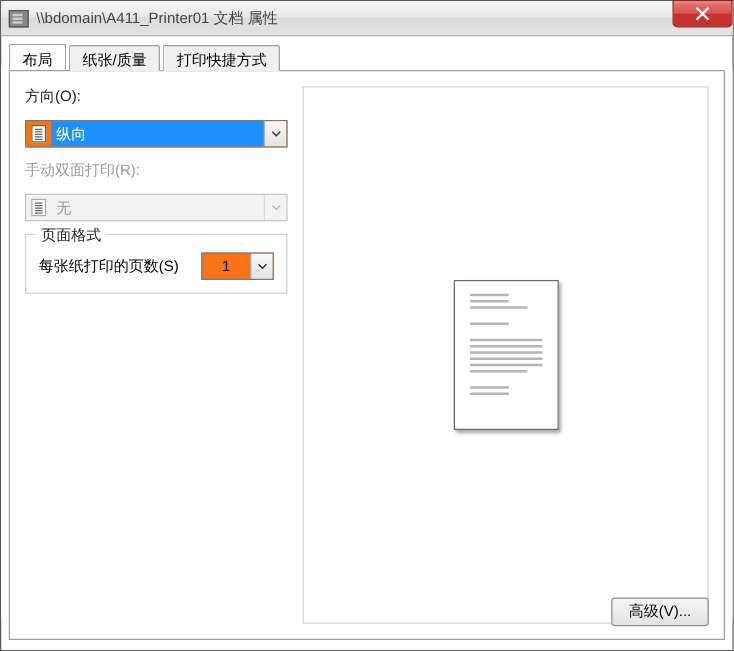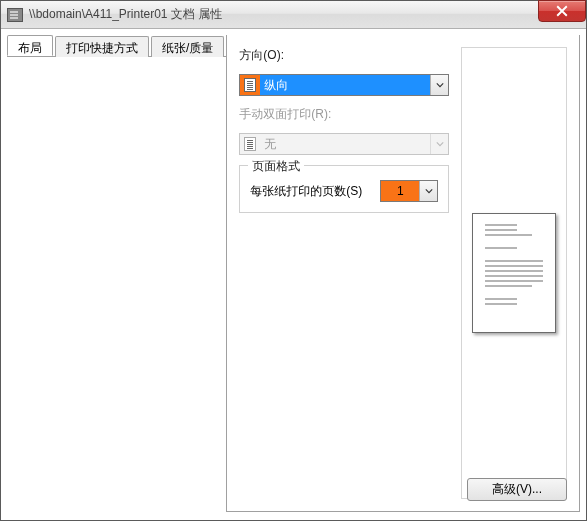--- a/index.html
+++ b/index.html
@@ -7,21 +7,21 @@
 
 .window { width: 587px; height: 521px; background: #fff; border: 1px solid #5a5a5a; display: flex; flex-direction: column; }
 
 .titlebar { height: 28px; background: linear-gradient(to bottom, #f7f7f7 0%, #e8e8e8 45%, #dcdcdc 50%, #e3e3e3 100%); display: flex; align-items: center; position: relative; border-bottom: 1px solid #b0b0b0; }
 .titlebar .appicon { width: 16px; height: 14px; margin-left: 6px; background: #888; border: 1px solid #555; position: relative; }
 .titlebar .appicon::after { content:""; position:absolute; left:2px; top:2px; width:8px; height:2px; background:#ccc; box-shadow: 0 3px 0 #ccc, 0 6px 0 #ccc; }
 .titlebar .title { margin-left: 6px; color: #444; text-align: right; }
 .titlebar .close { position: absolute; right: 0; top: -1px; width: 48px; height: 22px; background: linear-gradient(to bottom, #e67a72 0%, #d9534f 48%, #c9302c 52%, #c23430 100%); border: 1px solid #8a2320; border-bottom-left-radius: 4px; border-bottom-right-radius: 4px; display:flex; align-items:center; justify-content:center; box-shadow: inset 0 1px 0 rgba(255,255,255,0.3); }
 .titlebar .close svg { width: 12px; height: 12px; }
 
-.client { flex:1; background:#fff; padding: 6px 6px 8px 6px; display:flex; flex-direction:row;border-radius:27px; }
+.client { flex:1; background:#fff; padding: 6px 6px 8px 6px; display:flex; flex-direction:column;border-radius:27px; }
 
 .tabs { display:flex; border-bottom: 1px solid #a0a0a0; height: 22px; }
 .tab { padding: 3px 10px 0 10px; border: 1px solid #a0a0a0; border-bottom: none; margin-right: 2px; background: #f0f0f0; position:relative; top:1px; border-top-left-radius:2px; border-top-right-radius:2px; cursor:default; }
 .tab.active { background:#fff; border-bottom: 1px solid #fff; top:0; padding-top:4px; }
 
 .tabpanel { border: 1px solid #a0a0a0; border-top:none; flex:1; padding: 12px; position:relative; display:flex; gap:12px; }
 
 .left { width: 210px; display:flex; flex-direction:column; gap:10px; }
 .label { color:#222; }
 .label.disabled { color:#9a9a9a; }
@@ -48,21 +48,21 @@
 .combo.small .combo-text { justify-content:center; }
 
 .right { flex:1; border:1px solid #d5d5d5; display:flex; align-items:center; justify-content:center; }
 .page-preview { width:84px; height:120px; background:#fff; border:1px solid #6b6b6b; box-shadow:2px 2px 3px rgba(0,0,0,0.35); padding:10px 12px; position:relative; }
 .page-preview .pline { height:2px; background:#b5b5b5; margin-bottom:3px; }
 .page-preview .gap { height:8px; }
 .page-preview .short { width:55%; }
 .page-preview .med { width:80%; }
 
 .adv-row { position:absolute; right:12px; bottom:10px; }
-.btn { min-width:74px; height:23px; padding:0 24px; background:linear-gradient(#f6f6f6,#e3e3e3); border:1px solid #8d8d8d; border-radius:3px; cursor:default; display:inline-flex; align-items:center; justify-content:center; }
+.btn { min-width:74px; height:23px; padding:0 13px; background:linear-gradient(#f6f6f6,#e3e3e3); border:1px solid #8d8d8d; border-radius:3px; cursor:default; display:inline-flex; align-items:center; justify-content:center; }
 
 .footer { height:34px; display:flex; justify-content:flex-end; align-items:center; gap:8px; padding:0 10px; border-top:1px solid #dcdcdc; background:#f0f0f0; }
 .footer .btn.default { border-color:#3c7fb1; box-shadow:0 0 0 1px rgba(60,127,177,0.3) inset; }
 </style>
 </head>
 <body>
 
 <div class="window">
 
   <div class="titlebar">
@@ -72,22 +72,22 @@
       <svg viewBox="0 0 10 10">
           <path d="M1 1 L9 9 M9 1 L1 9" stroke="#fff" stroke-width="1.6"></path>
         </svg>
     </div>
   </div>
 
   <div class="client">
 
     <div class="tabs">
       <div class="tab active"><span>布局</span></div>
+      <div class="tab"><span>纸张/质量</span></div>
       <div class="tab"><span>打印快捷方式</span></div>
-      <div class="tab"><span>纸张/质量</span></div>
     </div>
 
     <div class="tabpanel">
 
       <div class="left">
 
         <div class="label">方向(O):</div>
         <div class="combo selected-highlight">
           <div class="doc-glyph"></div>
           <div class="combo-text">纵向</div>

